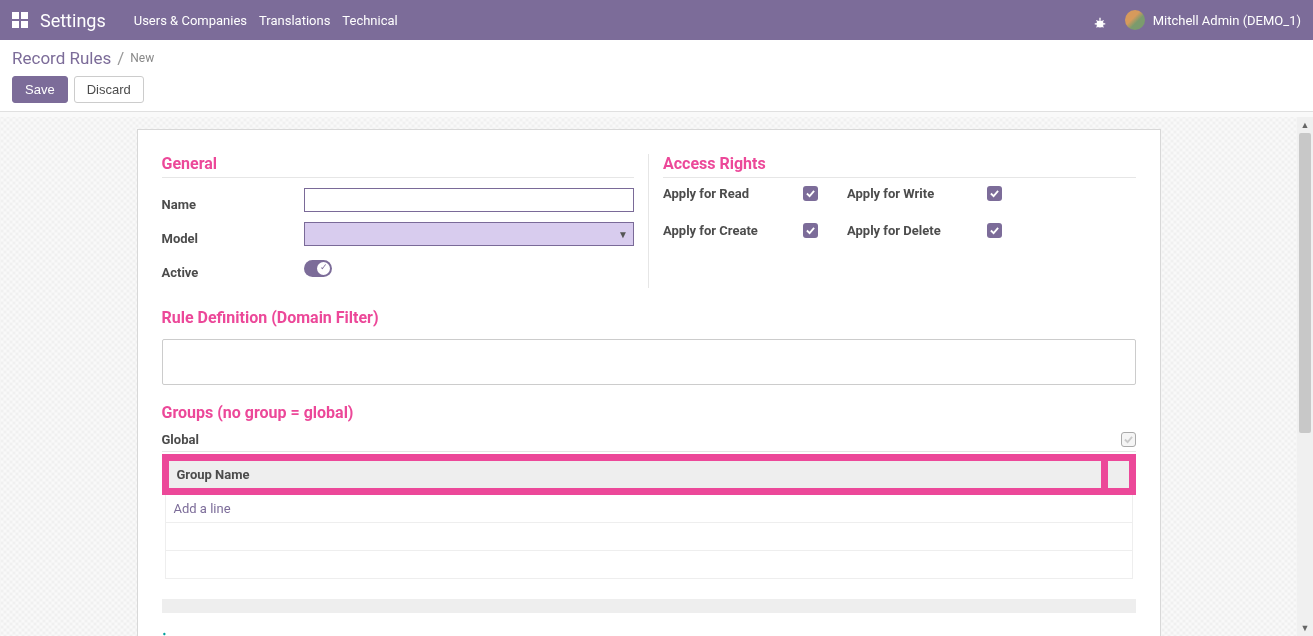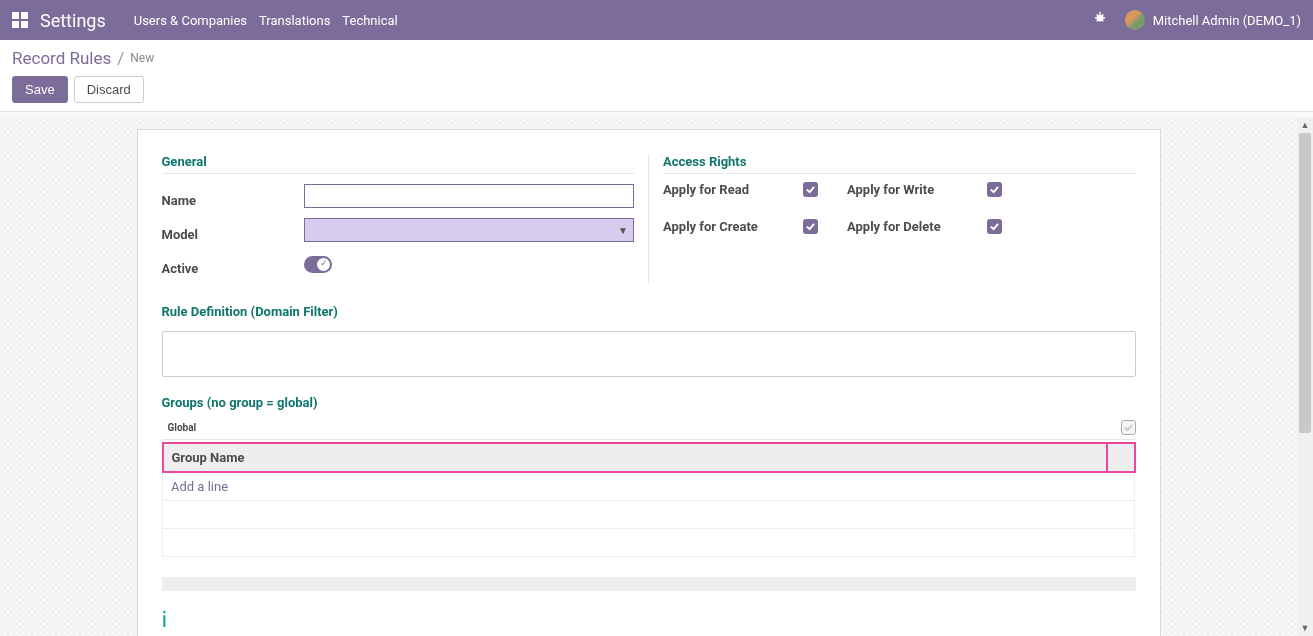--- a/index.html
+++ b/index.html
@@ -3,62 +3,62 @@
 <meta charset="utf-8">
 <style>
 * { box-sizing: border-box; margin: 0; padding: 0; }
 body { font-family: -apple-system, BlinkMacSystemFont, "Segoe UI", Roboto, "Helvetica Neue", Arial, sans-serif; font-size: 13px; color: #4c4c4c; background: #f9f9f9; width: 1313px; height: 636px; overflow: hidden; position: relative; }
 .topbar { background: #7c6c99; height: 40px; display: flex; align-items: center; color: #fff; padding: 0 12px; }
 .apps-icon { width: 16px; height: 16px; display: grid; grid-template-columns: 1fr 1fr; grid-template-rows: 1fr 1fr; gap: 2px; margin-right: 12px; cursor: pointer; }
 .apps-icon span { background: #fff; }
 .brand { font-size: 18px; font-weight: 400; margin-right: 28px; }
 .nav-menu { display: flex; gap: 12px; text-align: center; }
 .nav-menu a { color: #fff; text-decoration: none; font-size: 13px; cursor: pointer; }
-.top-right { margin-left: auto; display: flex; align-items: flex-start; gap: 18px; }
+.top-right { margin-left: auto; display: flex; align-items: flex-end; gap: 18px; }
 .bug-icon { width: 14px; height: 14px; cursor: pointer; }
 .user-chip { display: flex; align-items: center; gap: 8px; cursor: pointer; font-size: 13px; }
 .avatar { width: 20px; height: 20px; border-radius: 50%; background: linear-gradient(135deg, #d69a5c 40%, #7b9b6d 60%); }
 .control-panel { background: #fff; border-bottom: 1px solid #e0e0e0; padding: 8px 12px; }
 .breadcrumb { display: flex; align-items: center; gap: 6px; margin-bottom: 8px; }
 .breadcrumb .link { color: #7c6c99; font-size: 17px; cursor: pointer; }
 .breadcrumb .sep { color: #999; font-size: 17px; }
 .breadcrumb .current { color: #888; font-size: 12px; }
 .btn { padding: 5px 12px; font-size: 13px; border-radius: 3px; cursor: pointer; border: 1px solid transparent; }
 .btn-primary { background: #7c6c99; color: #fff; border-color: #7c6c99; }
 .btn-secondary { background: #fff; color: #4c4c4c; border: 1px solid #ccc; }
 .buttons-row { display: flex; gap: 6px; }
 .form-area { position: absolute; top: 117px; bottom: 0; left: 0; right: 16px; overflow-y: scroll; background: repeating-conic-gradient(#f0f0f0 0% 25%, #f9f9f9 0% 50%) 50% / 6px 6px; }
 .form-sheet { background: #fff; max-width: 1024px; margin: 12px auto 0; border: 1px solid #d8d8d8; padding: 24px 24px 0; min-height: 700px; }
 .two-col { display: flex; gap: 0; margin-bottom: 20px; }
 .col { flex: 1; }
 .col:first-child { border-right: 1px solid #e6e6e6; padding-right: 14px; }
 .col:last-child { padding-left: 14px; }
-.section-title { color: #0f766e; font-size: 13px; font-weight: 700; border-bottom: 1px solid #e6e6e6; padding-bottom: 4px; margin-bottom: 8px; }
+.section-title { color: #ec4899; font-size: 16px; font-weight: 700; border-bottom: 1px solid #e6e6e6; padding-bottom: 4px; margin-bottom: 8px; }
 .field-row { display: flex; align-items: flex-end; margin-bottom: 8px; min-height: 26px; }
 .field-label { width: 142px; font-weight: 700; font-size: 13px; color: #4c4c4c; }
 .field-widget { flex: 1; }
 .text-input { width: 100%; height: 24px; border: 1px solid #7a6a98; padding: 2px 6px; font-size: 13px; }
 .m2o { position: relative; width: 100%; }
 .m2o-input { width: 100%; height: 24px; border: 1px solid #7a6a98; background: #d8ccee; padding: 2px 20px 2px 6px; font-size: 13px; }
 .m2o-caret { position: absolute; right: 6px; top: 50%; transform: translateY(-50%); pointer-events: none; font-size: 10px; color: #555; }
 .toggle { width: 28px; height: 17px; background: #7c6c99; border-radius: 10px; position: relative; cursor: pointer; display: inline-block; }
 .toggle::after { content: ""; position: absolute; right: 2px; top: 2px; width: 13px; height: 13px; background: #fff; border-radius: 50%; }
 .toggle .check { position: absolute; right: 4px; top: 2px; font-size: 9px; color: #7c6c99; z-index: 1; }
 .access-grid { display: grid; grid-template-columns: 140px 44px 140px 44px; row-gap: 22px; align-items: center; }
 .access-label { font-weight: 700; font-size: 13px; }
 .chk { width: 15px; height: 15px; background: #7c6c99; border-radius: 3px; display: flex; align-items: center; justify-content: center; cursor: pointer; }
 .chk svg { width: 9px; height: 9px; }
 .chk-border { width: 15px; height: 15px; border: 1px solid #aaa; border-radius: 3px; display: flex; align-items: center; justify-content: center; background: #f5f5f5; }
 .chk-border svg { width: 9px; height: 9px; opacity: 0.4; }
 .full-section { margin-bottom: 18px; }
 .domain-box { width: 100%; height: 46px; border: 1px solid #ccc; border-radius: 2px; }
 .groups-head { display: flex; align-items: center; border-bottom: 1px solid #e6e6e6; padding-bottom: 4px; margin-bottom: 2px; }
-.groups-head .gl { font-weight: 700; flex: 1; font-size: 10px; margin-left: 6px; }
+.groups-head .gl { font-weight: 700; flex: 1; font-size: 13px; }
 .table { width: 100%; border-collapse: collapse; }
-.table th { text-align: left; background: #eee; padding: 6px 8px; border: 2px solid #ec4899; font-size: 13px; font-weight: 700; }
+.table th { text-align: left; background: #eee; padding: 6px 8px; border: 7px solid #ec4899; font-size: 13px; font-weight: 700; }
 .table th:last-child { width: 28px; }
 .table td { padding: 6px 8px; border: 1px solid #eee; font-size: 13px; }
 .add-line { color: #7c6c99; cursor: pointer; }
 .empty-row td { height: 28px; }
 .spacer-row { height: 10px; }
 .grey-bar { background: #eee; height: 14px; margin: 10px 0 18px; }
 .info-title { display: flex; align-items: flex-start; gap: 2px; }
 .info-icon { color: #00a09d; font-size: 22px; line-height: 1; }
 .info-title h2 { font-size: 16px; font-weight: 700; color: #4c4c4c; }
 .vscroll { position: absolute; right: 0; top: 117px; bottom: 0; width: 16px; background: #f0f0f0; }

